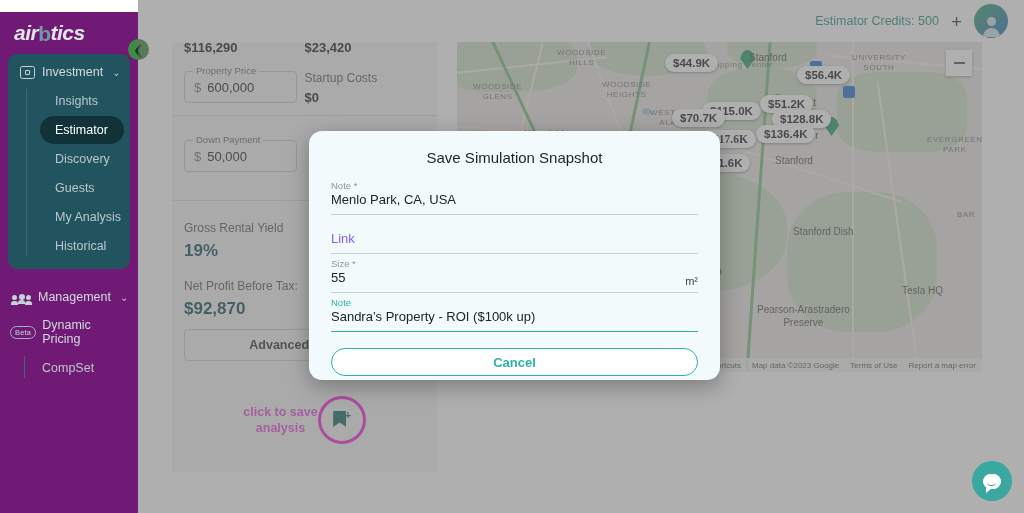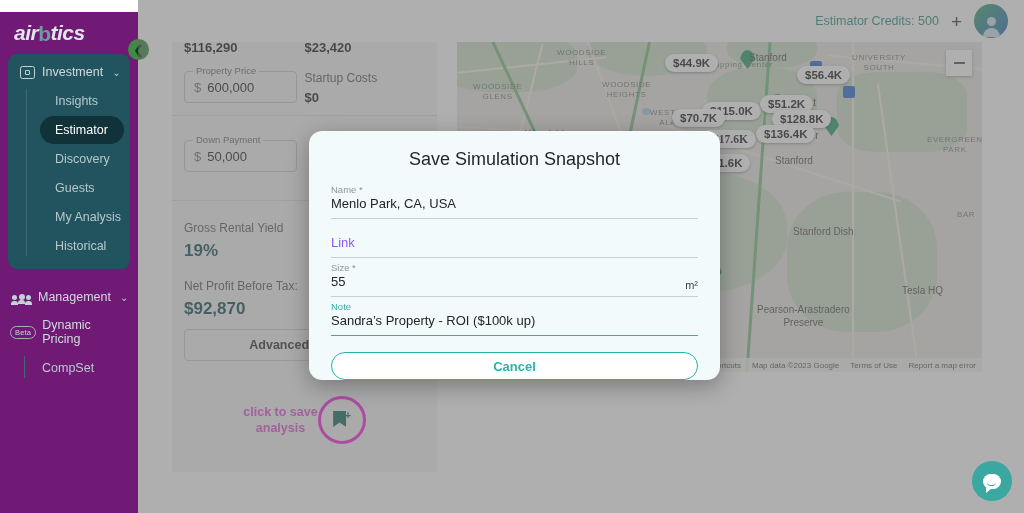--- a/index.html
+++ b/index.html
@@ -182,21 +182,21 @@
     background: rgba(110,110,110,.55); z-index: 50;
   }
 
   
   #modal {
     position: absolute; left: 309px; top: 131px; width: 411px; height: 249px;
     background: #f2fafb; border-radius: 13px; z-index: 60;
     box-shadow: 0 6px 22px rgba(0,0,0,.3); padding: 18px 22px 0;
   }
   #modal-title {
-    text-align: center; font-size: 18px; color: #1f2426; margin-bottom: 14px;
+    text-align: center; font-size: 15px; color: #1f2426; margin-bottom: 14px;
   }
   .field { position: relative; margin-bottom: 4px; padding-top: 12px; }
   .field .flabel {
     position: absolute; top: 0; left: 0; font-size: 9.5px; color: #8d9699;
   }
   .field .flabel.accent { color: #2bb3a8; }
   .field .fval {
     font-size: 13px; color: #202527; padding-bottom: 5px;
     border-bottom: 1px solid #c7d0d2; min-height: 23px;
   }
@@ -443,21 +443,21 @@
       </div>
     </div>
   </div>
 
   <div id="collapse-btn">❮</div>
 
   <div id="modal">
     <div id="modal-title">Save Simulation Snapshot</div>
     <div id="modal-fields">
         <div class="field">
-          <div class="flabel">Name *</div>
+          <div class="flabel">Note *</div>
           <div class="fval">Menlo Park, CA, USA</div>
         </div>
         <div class="field">
           <div class="flabel"></div>
           <div class="fval placeholder">Link</div>
         </div>
         <div class="field">
           <div class="flabel">Size *</div>
           <div class="fval">55</div>
           <div class="unit">m²</div>

